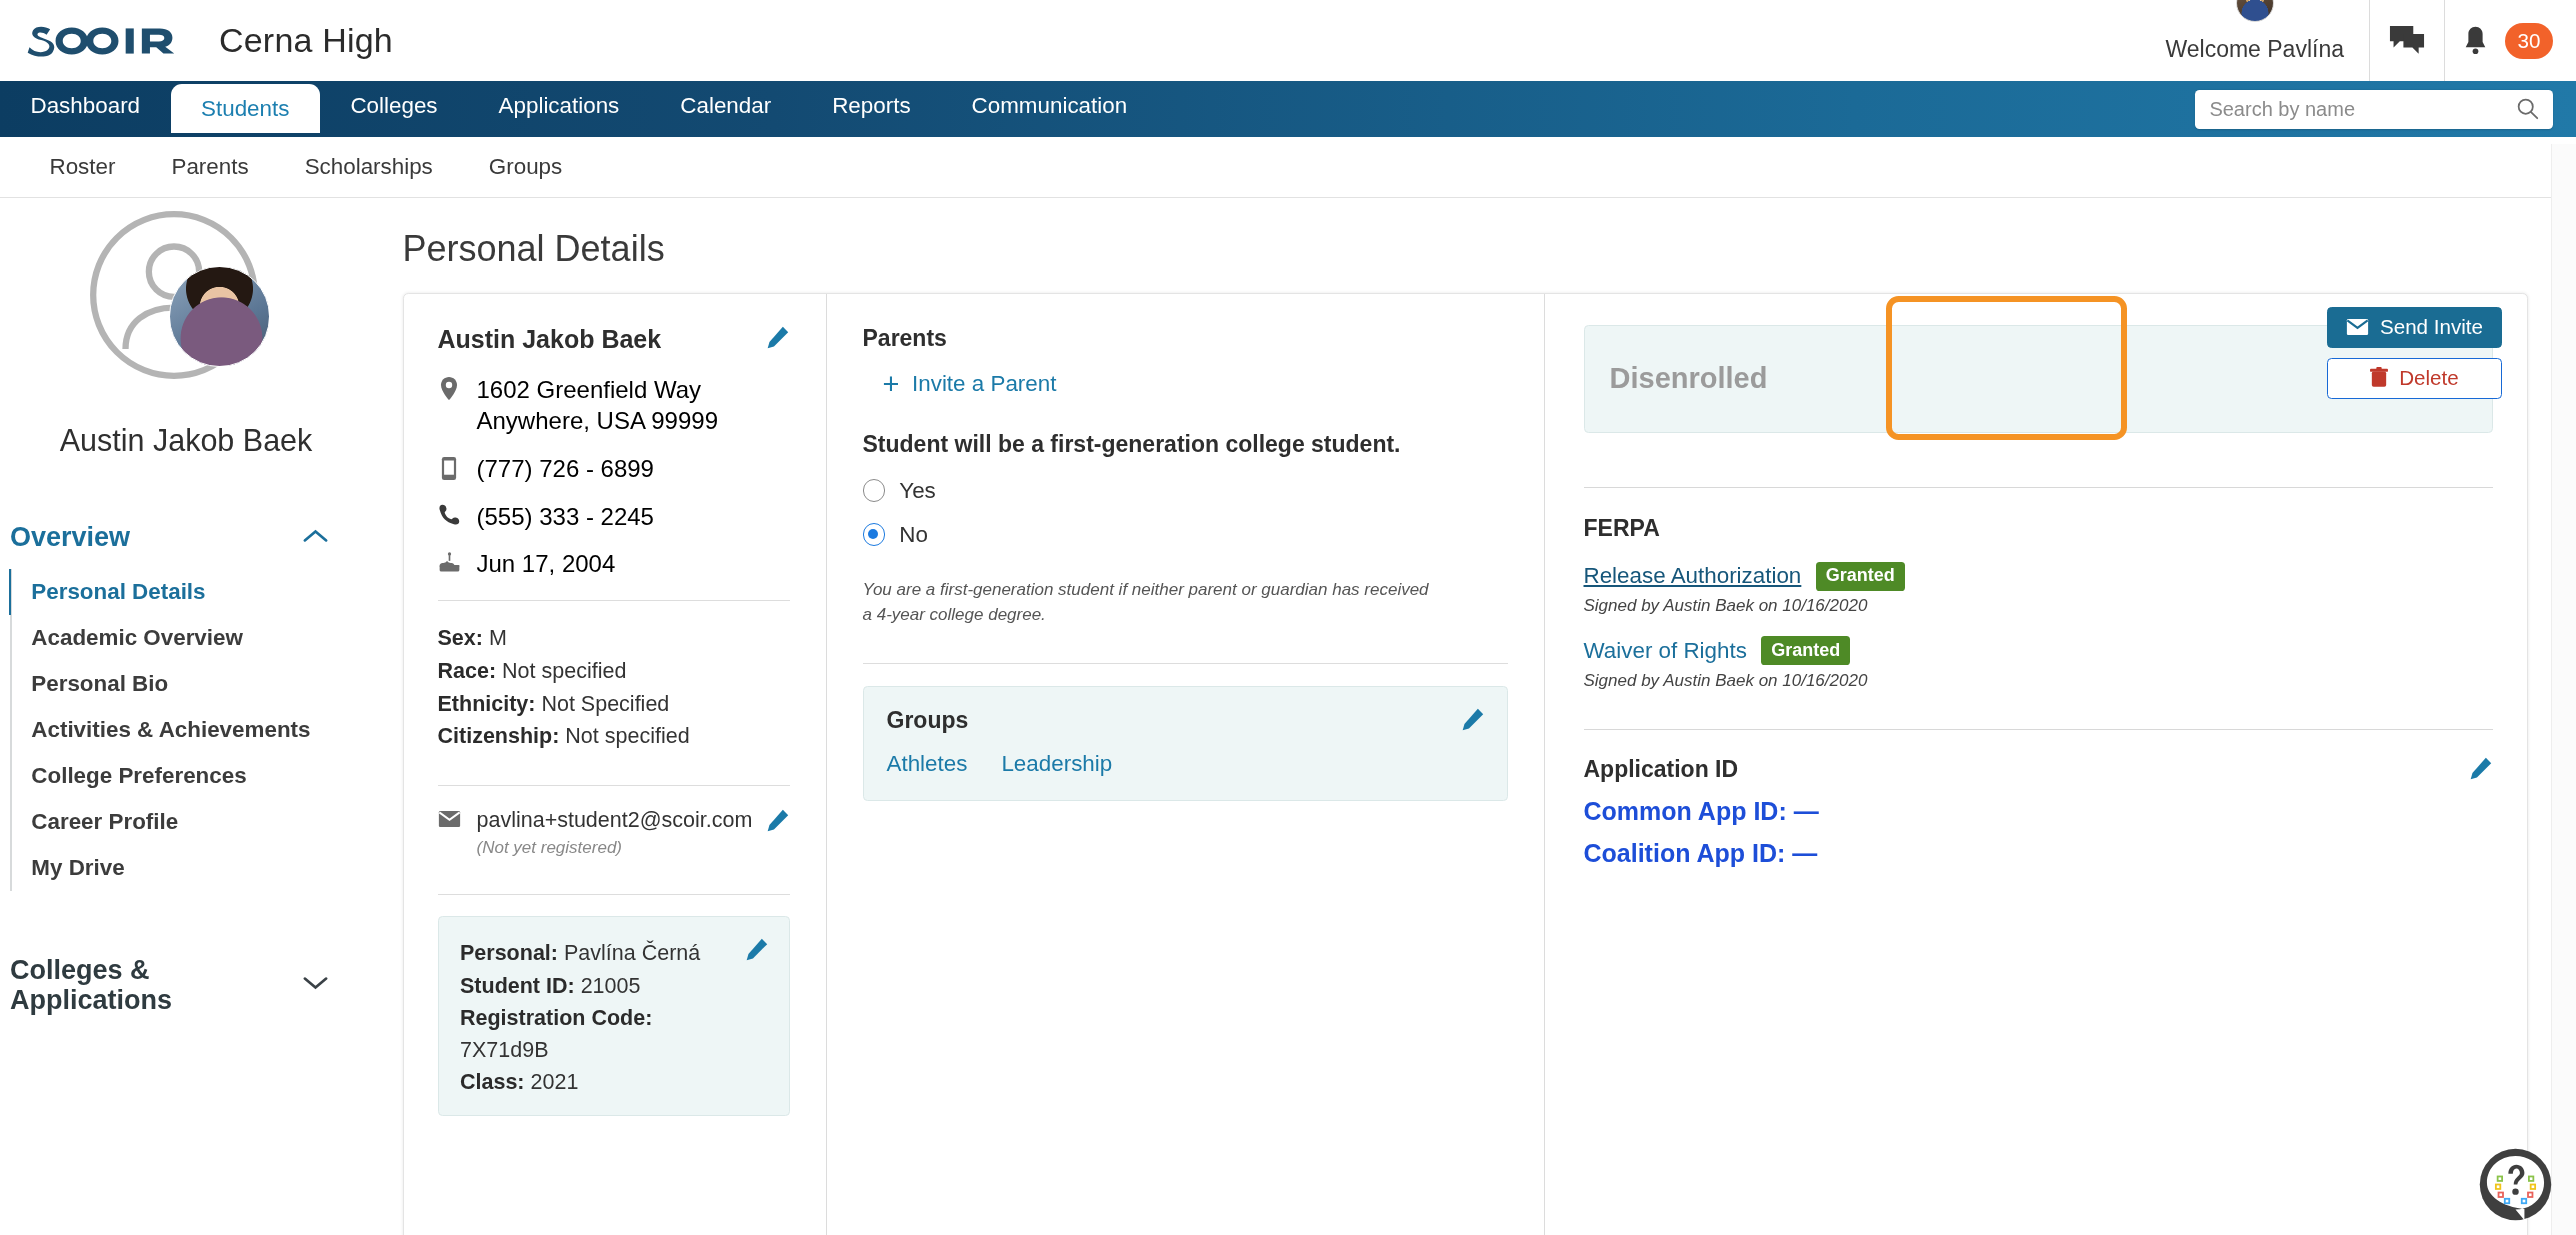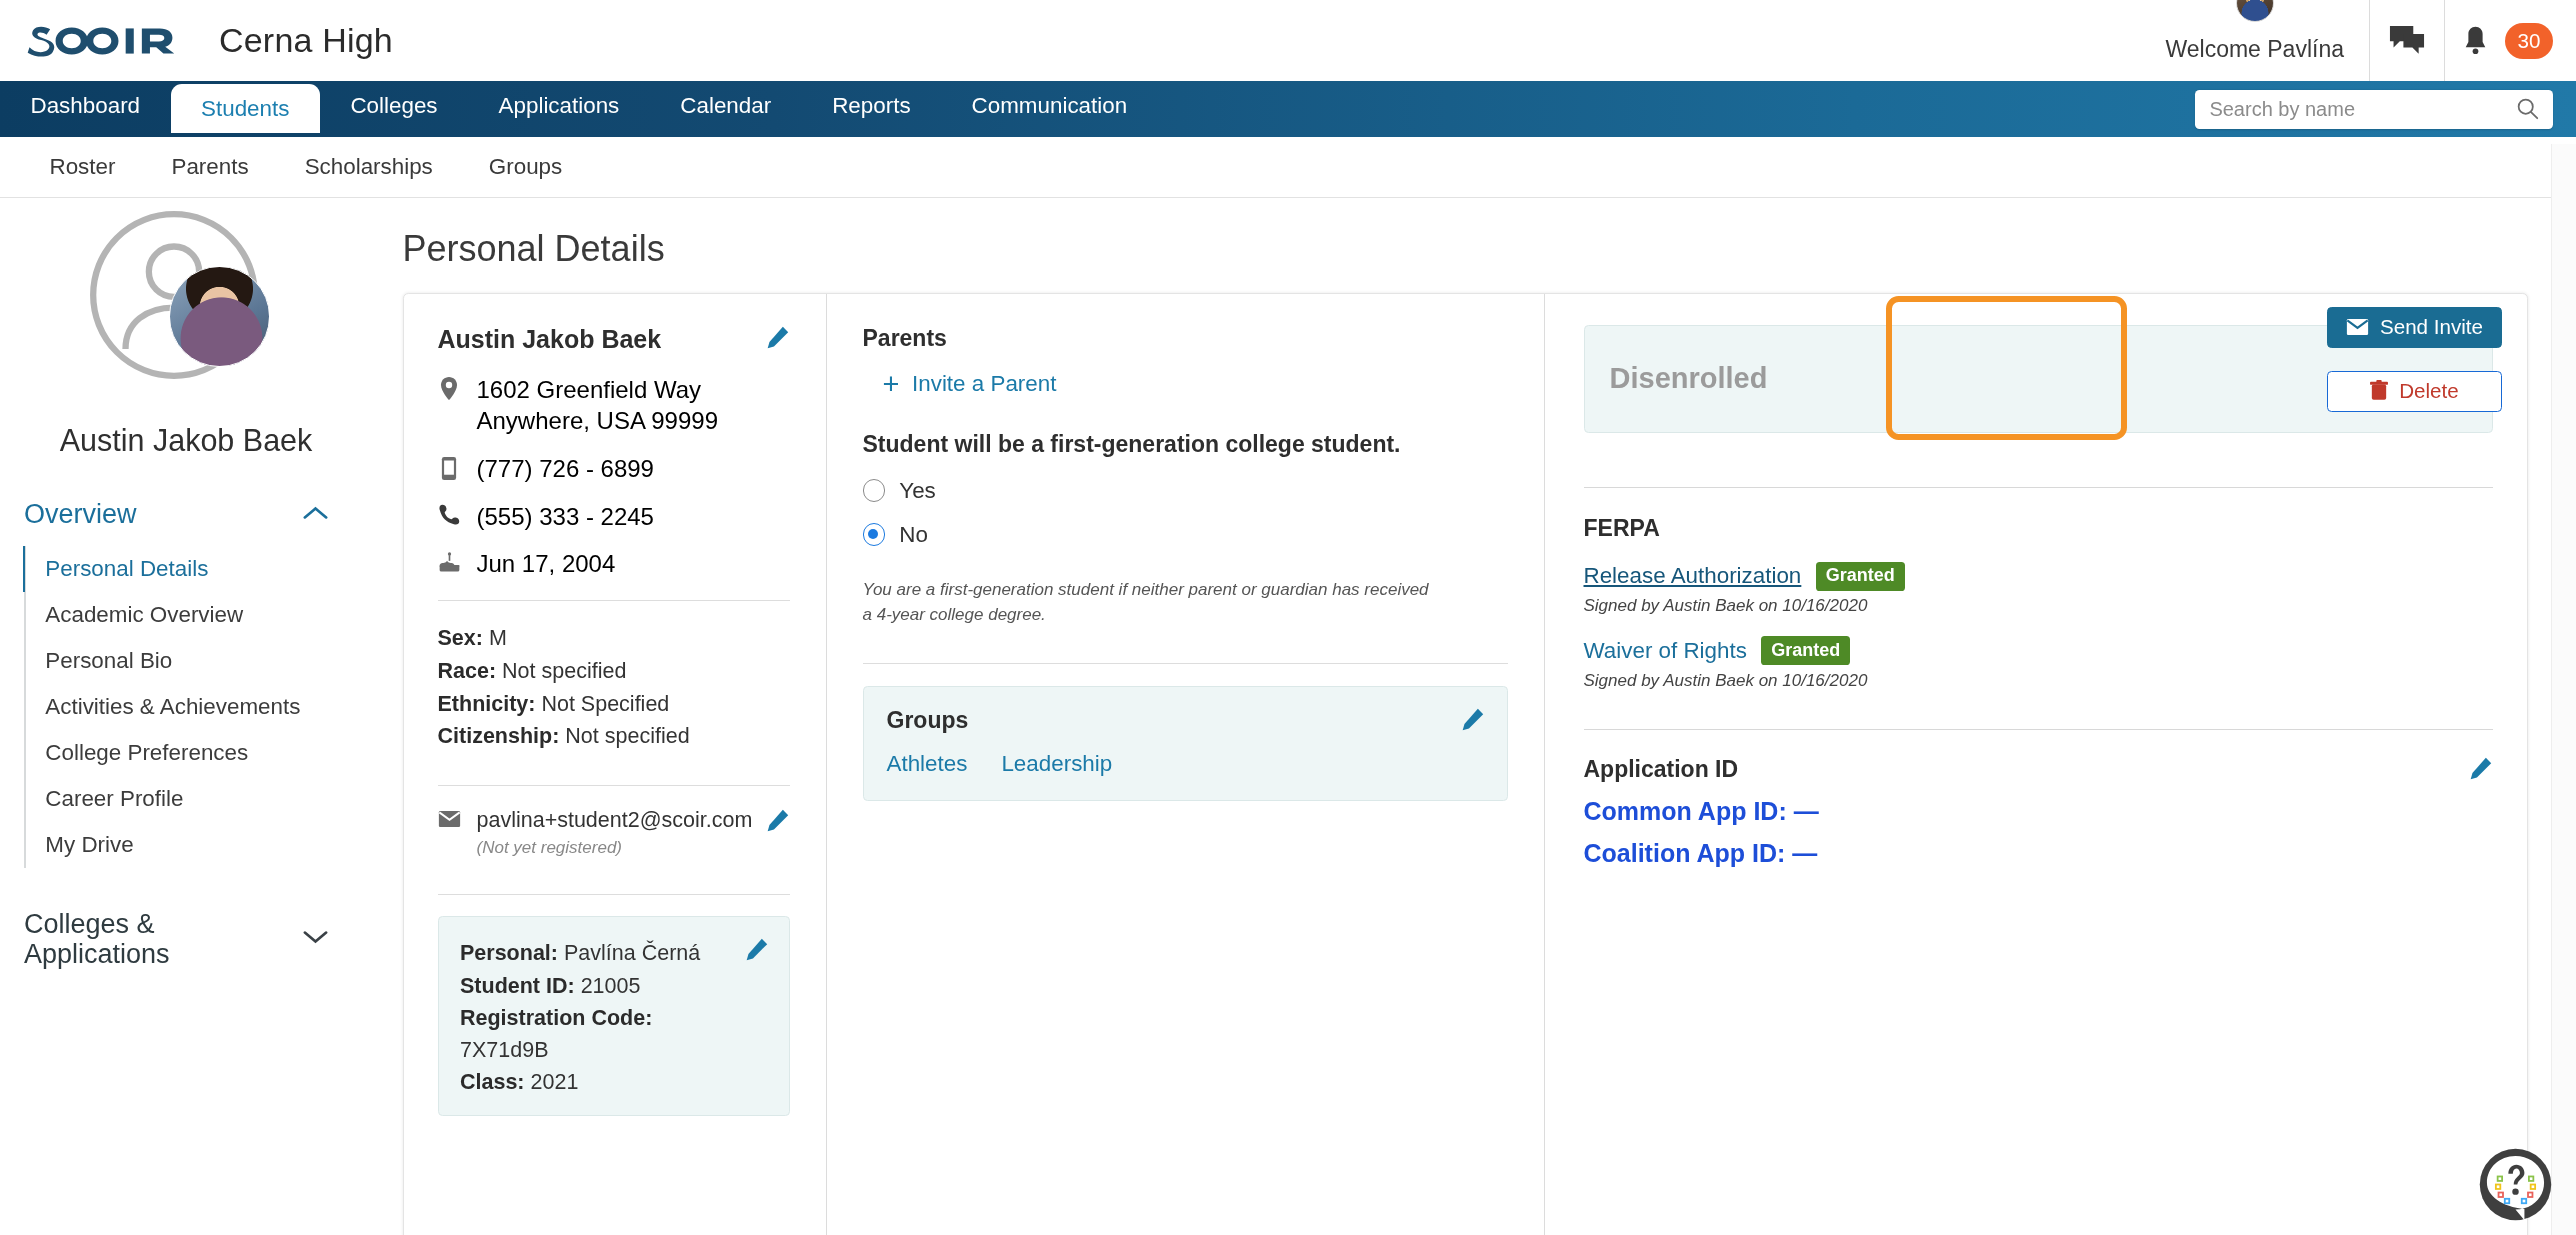--- a/index.html
+++ b/index.html
@@ -120,21 +120,21 @@
       radial-gradient(circle at 50% 40%, #e9c4a4 0 25%, rgba(0,0,0,0) 26%),
       radial-gradient(circle at 50% 22%, #241812 0 36%, rgba(0,0,0,0) 37%),
       linear-gradient(150deg, #8fa6bd, #5b7694 60%, #45586d);
     overflow:hidden;
   }
   .student-name-side {
     text-align:center; font-size: 30.5px; color:#2f2f2f; margin-top: 16px;
     font-weight: 400;
   }
   .sb-section {
-    margin-top: 41px; padding: 0 23px 0 24px;
+    margin-top: 64px; padding: 0 23px 0 10px; font-weight: bold;
   }
   .sb-head {
     display:flex; align-items:center; justify-content:space-between;
     font-size: 27px; color:#1b6f9b; cursor:pointer; padding-right: 20px;
   }
   .sb-head.muted { color:#2f3b40; }
   .sb-chev { color:#1b6f9b; font-size: 20px; }
   .sb-chev.dark { color:#3a4146; }
   .sb-list { margin-top: 16px; border-left: 2.7px solid #d7dadb; }
   .sb-li {
@@ -222,21 +222,21 @@
 
   
   .status-box {
     background:#eef6f6; border:0.9px solid #dbe8e8; border-radius:4.5px;
     height: 108px; display:flex; align-items:center; padding: 0 25px;
     position: relative;
   }
   .status-txt { font-size: 29px; font-weight:700; color:#9b9b9b; }
   .actions {
     position:absolute; right: -9px; top: -18px;
-    display:flex; flex-direction:column; gap: 23px; z-index: 3;
+    display:flex; flex-direction:column; gap: 10px; z-index: 3;
   }
   .btn {
     display:flex; align-items:center; justify-content:center; gap:10.8px;
     font-size: 20.6px; border-radius: 4.5px; cursor:pointer;
     padding: 0 18px; height: 41px; min-width: 167px; white-space:nowrap;
   }
   .btn-primary { background:#1a6c93; color:#fff; border:0.9px solid #1a6c93; }
   .btn-delete {
     background:#fff; color:#c0392b; border:1.8px solid #1769d6;
   }

